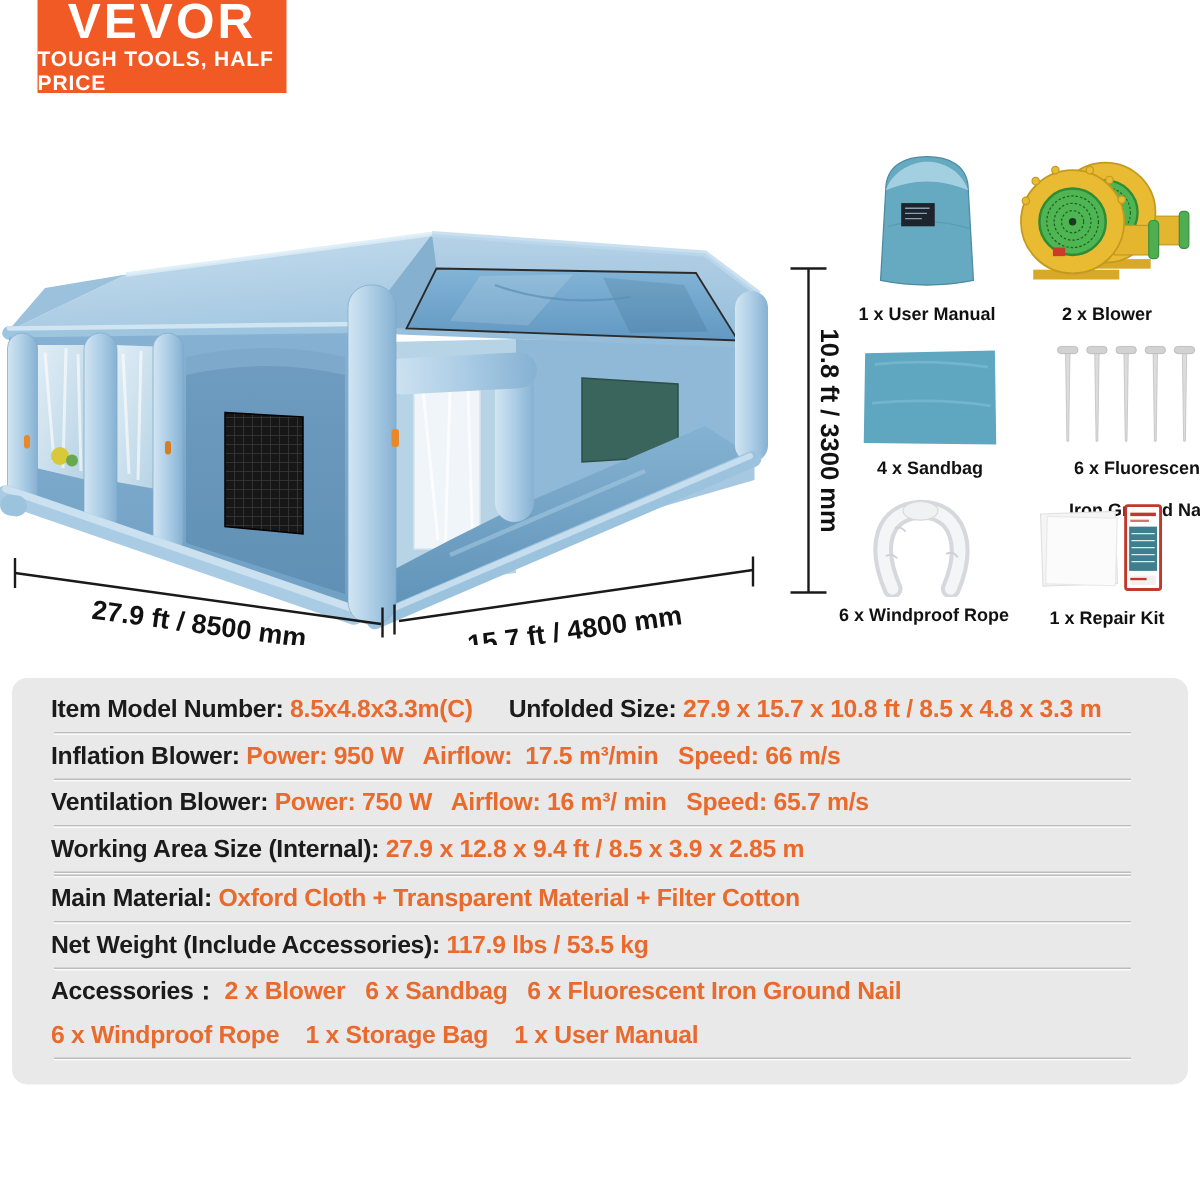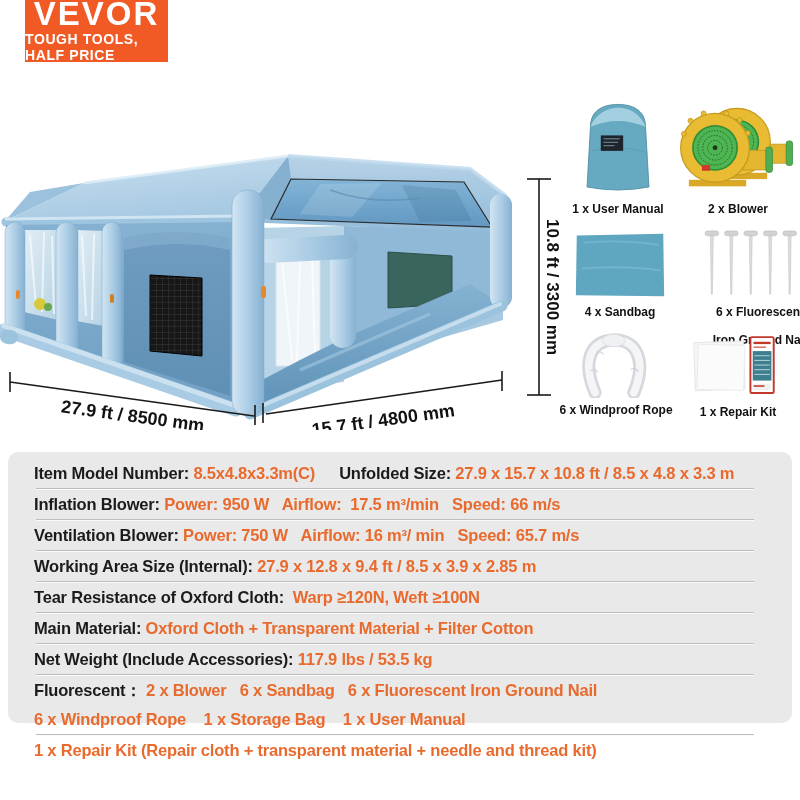--- a/index.html
+++ b/index.html
@@ -1,19 +1,19 @@
 <!DOCTYPE html>
 <html><head>
 <meta charset="utf-8">
 <style>
   html,body{margin:0;padding:0;background:#fff;}
   body{width:800px;height:800px;position:relative;font-family:"Liberation Sans",sans-serif;overflow:hidden;}
 
   
-  .logo{position:absolute;left:25px;top:0;width:143px;height:62px;background:#F15A24;
+  .logo{position:absolute;left:25px;top:0;width:166px;height:62px;background:#F15A24;
         display:flex;flex-direction:column;align-items:center;justify-content:center;}
   .logo .word{color:#fff;font-size:33px;font-weight:800;letter-spacing:2px;line-height:30px;}
   .logo .tag{color:#fff;font-size:14px;font-weight:700;letter-spacing:.6px;margin-top:2px;}
 
   
   .tent{position:absolute;left:0;top:80px;width:560px;height:350px;}
 
   
   .acc{position:absolute;width:120px;display:flex;flex-direction:column;align-items:center;}
   .acc .img{display:flex;align-items:flex-end;justify-content:center;}
@@ -271,23 +271,21 @@
 
 <div class="spec">
   <div class="row"><span class="k">Item Model Number: </span><span class="v">8.5x4.8x3.3m(C)</span><span class="k k2">Unfolded Size: </span><span class="v">27.9 x 15.7 x 10.8 ft / 8.5 x 4.8 x 3.3 m</span></div>
   <div class="sep"></div>
   <div class="row"><span class="k">Inflation Blower: </span><span class="v">Power: 950 W   Airflow:  17.5 m³/min   Speed: 66 m/s</span></div>
   <div class="sep"></div>
   <div class="row"><span class="k">Ventilation Blower: </span><span class="v">Power: 750 W   Airflow: 16 m³/ min   Speed: 65.7 m/s</span></div>
   <div class="sep"></div>
   <div class="row"><span class="k">Working Area Size (Internal): </span><span class="v">27.9 x 12.8 x 9.4 ft / 8.5 x 3.9 x 2.85 m</span></div>
   <div class="sep"></div>
-  <div class="row"><span class="k">Tear Resistance of Oxford Cloth:  </span><span class="v">Warp ≥120N, Weft ≥100N</span></div>
   <div class="sep"></div>
   <div class="row"><span class="k">Main Material: </span><span class="v">Oxford Cloth + Transparent Material + Filter Cotton</span></div>
   <div class="sep"></div>
   <div class="row"><span class="k">Net Weight (Include Accessories): </span><span class="v">117.9 lbs / 53.5 kg</span></div>
   <div class="sep"></div>
-  <div class="row"><span class="k">Fluorescent： </span><span class="v">2 x Blower   6 x Sandbag   6 x Fluorescent Iron Ground Nail</span></div>
+  <div class="row"><span class="k">Accessories： </span><span class="v">2 x Blower   6 x Sandbag   6 x Fluorescent Iron Ground Nail</span></div>
   <div class="row"><span class="k"></span><span class="v">6 x Windproof Rope    1 x Storage Bag    1 x User Manual</span></div>
   <div class="sep"></div>
-  <div class="row"><span class="k"></span><span class="v">1 x Repair Kit (Repair cloth + transparent material + needle and thread kit)</span></div>
 </div>
 
 </body></html>

